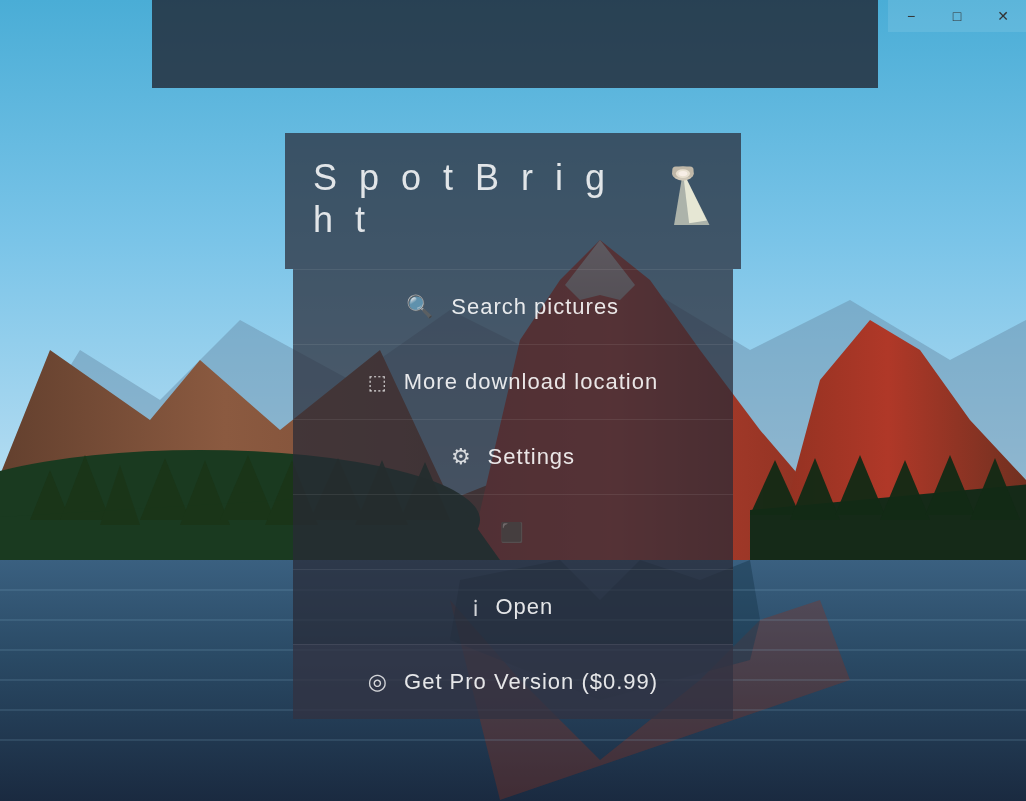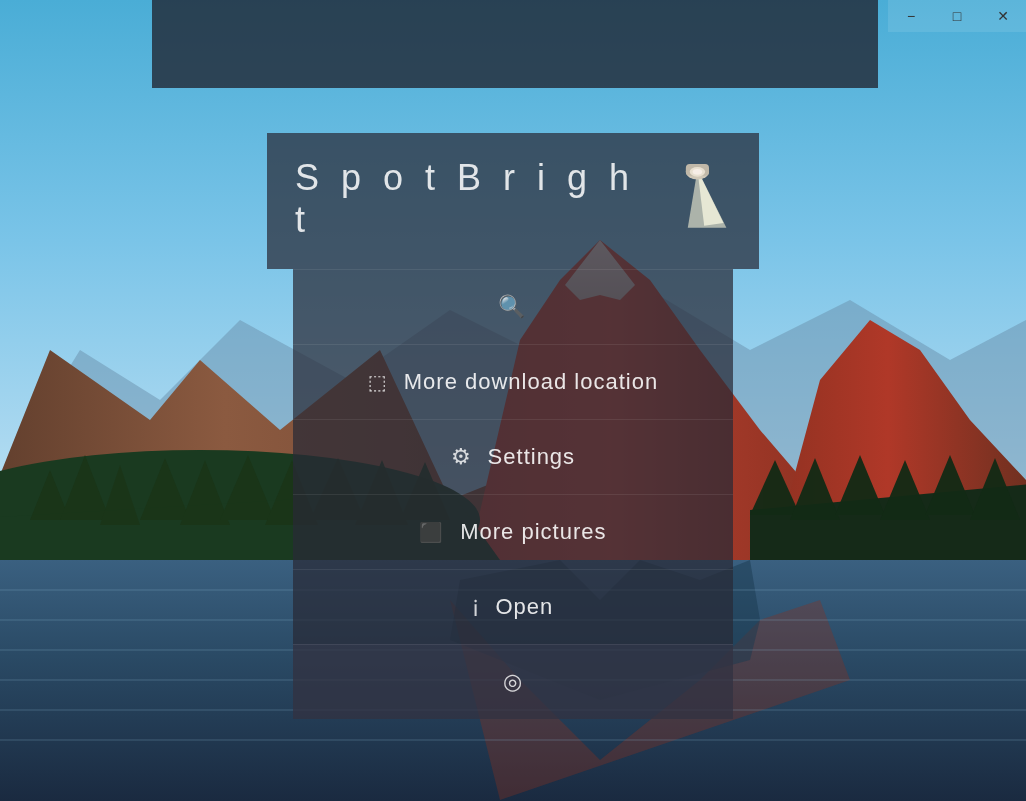--- a/index.html
+++ b/index.html
@@ -84,21 +84,21 @@
       display: flex;
       flex-direction: column;
       align-items: center;
       justify-content: flex-start;
       z-index: 20;
       padding-top: 45px;
     }
 
     
     .logo-panel {
-      width: 492px;
+      width: 456px;
       background: rgba(40, 42, 54, 0.72);
       padding: 24px 28px 28px 28px;
       margin-bottom: 0;
       display: flex;
       align-items: center;
       justify-content: space-between;
     }
 
     .logo-text {
       font-size: 36px;
@@ -264,39 +264,40 @@
       <ellipse cx="45" cy="22" rx="12" ry="8" fill="#d0c8b8"></ellipse>
       <rect x="33" y="14" width="24" height="12" rx="4" fill="#c0b8a8"></rect>
 
       <ellipse cx="45" cy="22" rx="8" ry="5" fill="#e8e0d0"></ellipse>
       <ellipse cx="45" cy="22" rx="5" ry="3" fill="#f8f0e8" opacity="0.9"></ellipse>
     </svg>
   </div>
 
   <div class="menu-item">
     <span class="icon">🔍</span>
+    <span>Search pictures</span>
   </div>
 
   <div class="menu-item">
     <span class="icon" style="font-size:20px;">⬚</span>
     <span>More download location</span>
   </div>
 
   <div class="menu-item">
     <span class="icon">⚙</span>
     <span>Settings</span>
   </div>
 
   <div class="menu-item">
     <span class="icon" style="font-size:19px;">⬛</span>
-    <span>More pictures</span>
   </div>
 
   <div class="menu-item">
     <span class="icon">ℹ</span>
     <span>Open</span>
   </div>
 
   <div class="menu-item pro">
     <span class="icon">◎</span>
+    <span>Get Pro Version ($0.99)</span>
   </div>
 
 </div>
 
 </body></html>

